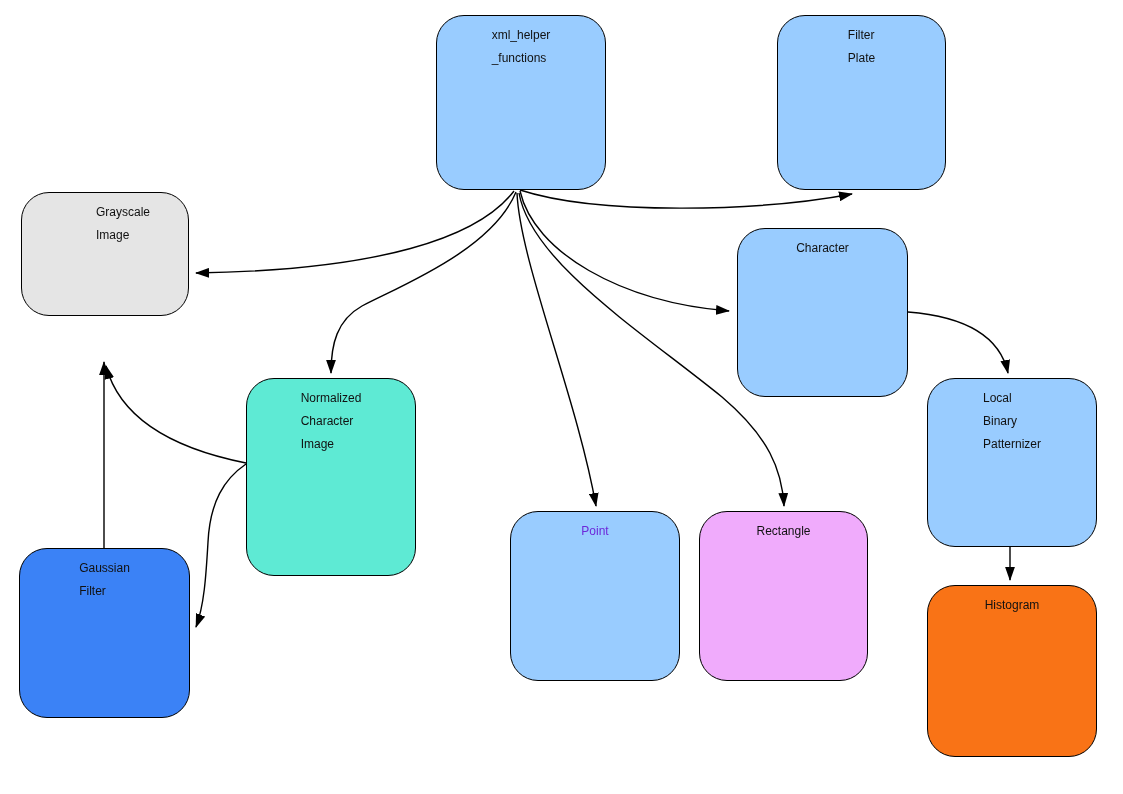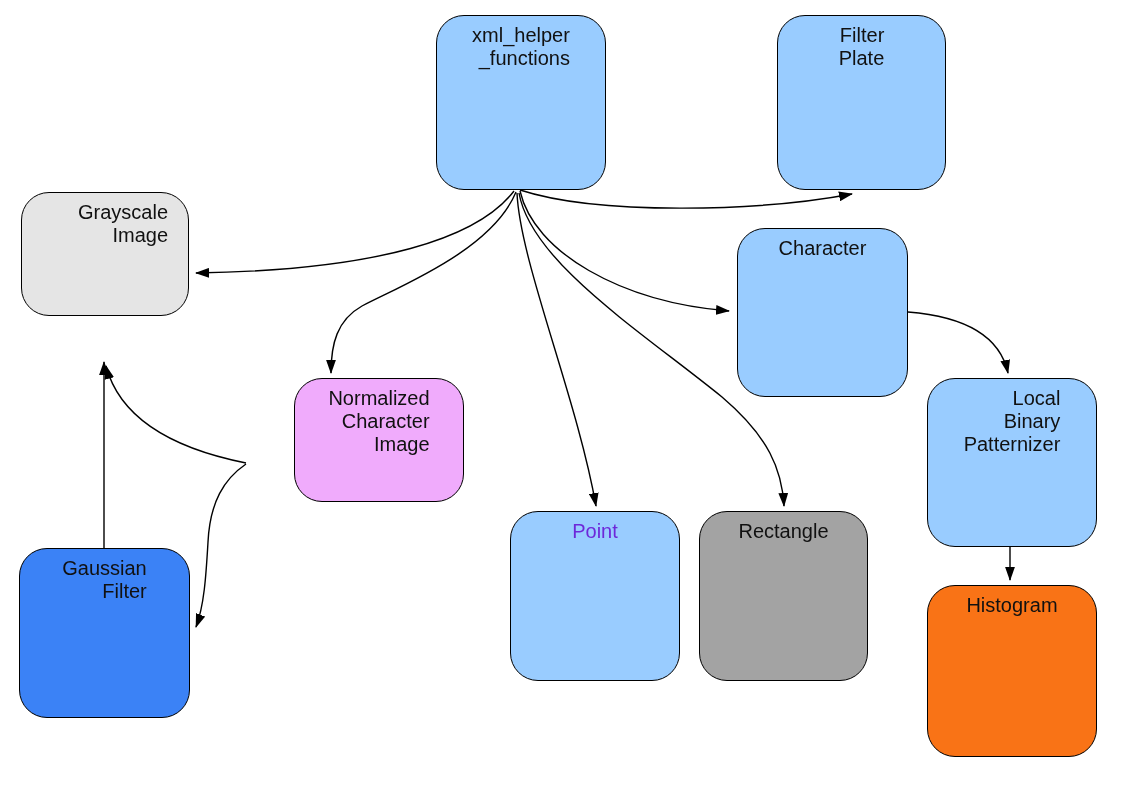--- a/index.html
+++ b/index.html
@@ -29,22 +29,22 @@
     border: 1.3px solid #000000;
     border-radius: 28px;
     background: #99ccff;
     display: flex;
     justify-content: center;
     align-items: flex-start;
     padding-top: 8px;
   }
   .node-label {
     white-space: pre-line;
-    text-align: right;
-    font-size: 20px;
+    text-align: left;
+    font-size: 12px;
     line-height: 23px;
     color: #111111;
   }
   .edge {
     fill: none;
     stroke: #000000;
     stroke-width: 1.4px;
   }
 </style>
 </head>
@@ -80,29 +80,29 @@
         <span class="node-label" style="color: rgb(17, 17, 17);">Filter
 Plate</span>
       </div>
       <div class="node" style="left: 21px; top: 192px; width: 168px; height: 124px; background: #e5e5e5; border-color: rgb(0, 0, 0); padding-left: 36px;">
         <span class="node-label" style="color: rgb(17, 17, 17);">Grayscale
 Image</span>
       </div>
       <div class="node" style="left: 737px; top: 228px; width: 171px; height: 169px; background: rgb(153, 204, 255); border-color: rgb(0, 0, 0);">
         <span class="node-label" style="color: rgb(17, 17, 17);">Character</span>
       </div>
-      <div class="node" style="left: 246px; top: 378px; width: 170px; height: 124px; background: #f0abfc; border-color: rgb(0, 0, 0); margin-left: 48px;">
+      <div class="node" style="left: 246px; top: 378px; width: 170px; height: 198px; background: #5eead4; border-color: rgb(0, 0, 0);">
         <span class="node-label" style="color: rgb(17, 17, 17);">Normalized
 Character
 Image</span>
       </div>
       <div class="node" style="left: 510px; top: 511px; width: 170px; height: 170px; background: rgb(153, 204, 255); border-color: rgb(0, 0, 0);">
         <span class="node-label" style="color: #6d28d9;">Point</span>
       </div>
-      <div class="node" style="left: 699px; top: 511px; width: 169px; height: 170px; background: #a3a3a3; border-color: rgb(0, 0, 0);">
+      <div class="node" style="left: 699px; top: 511px; width: 169px; height: 170px; background: #f0abfc; border-color: rgb(0, 0, 0);">
         <span class="node-label" style="color: rgb(17, 17, 17);">Rectangle</span>
       </div>
       <div class="node" style="left: 927px; top: 378px; width: 170px; height: 169px; background: rgb(153, 204, 255); border-color: rgb(0, 0, 0);">
         <span class="node-label" style="color: rgb(17, 17, 17);">Local
 Binary
 Patternizer</span>
       </div>
       <div class="node" style="left: 19px; top: 548px; width: 171px; height: 170px; background: #3b82f6; border-color: rgb(0, 0, 0);">
         <span class="node-label" style="color: rgb(17, 17, 17);">Gaussian
 Filter</span>

